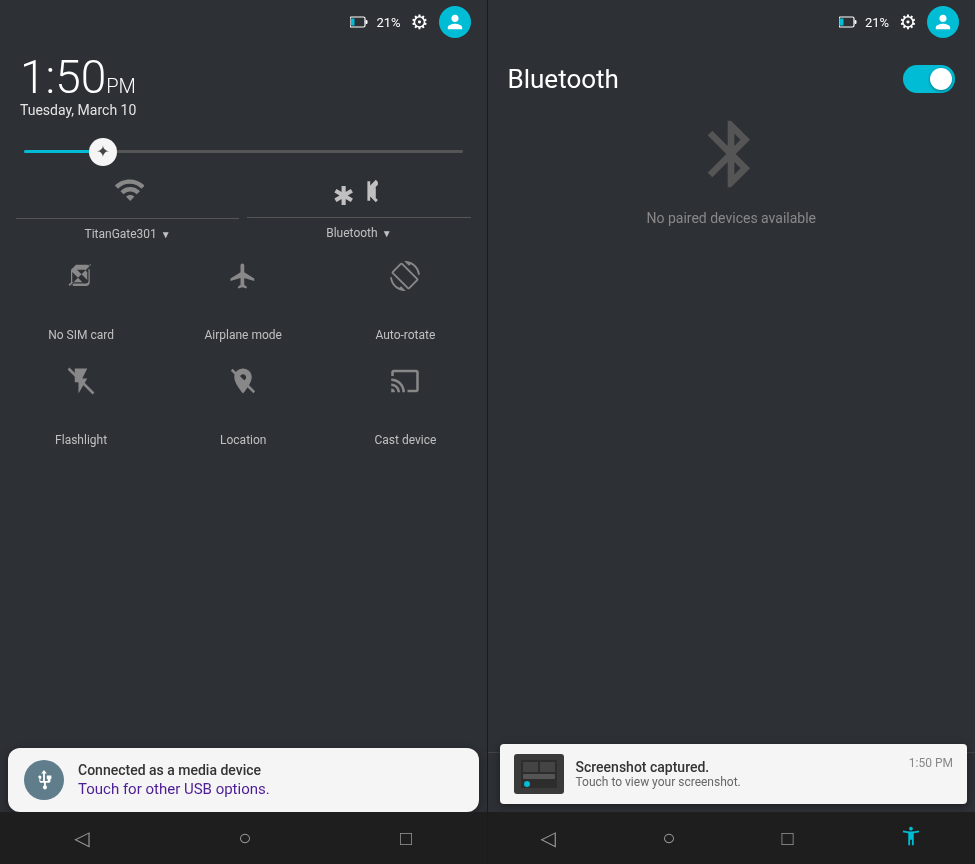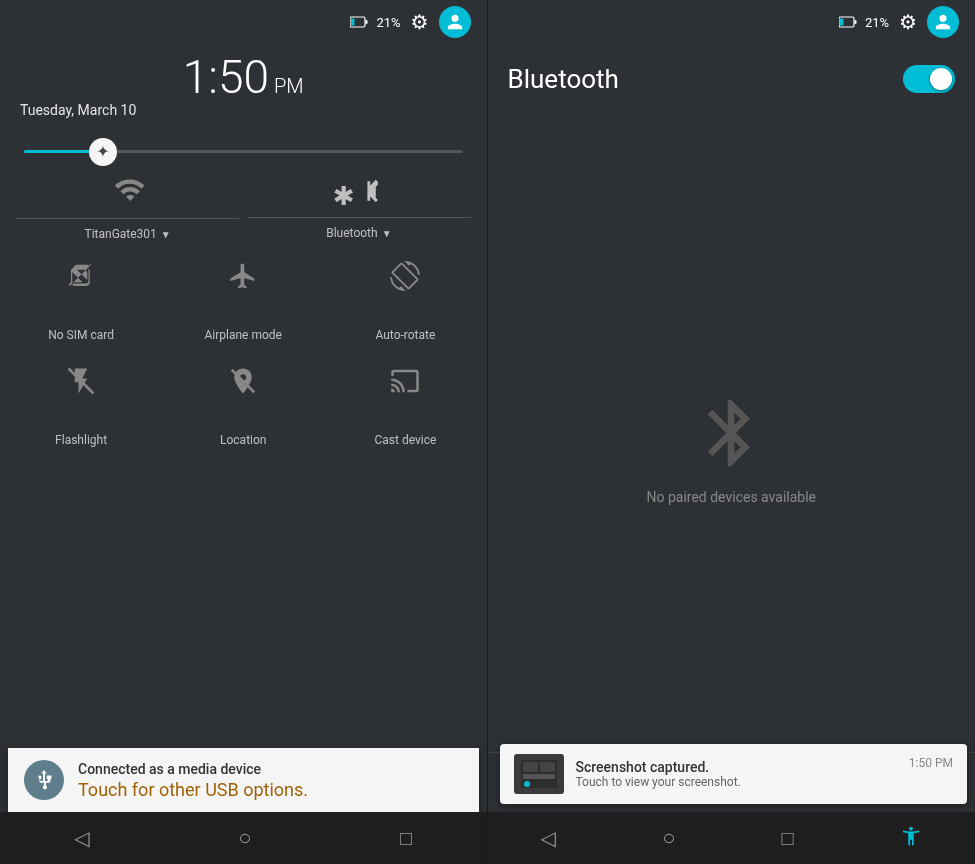--- a/index.html
+++ b/index.html
@@ -74,22 +74,20 @@
     }
 
     
     .clock-area {
       padding: 10px 20px 16px;
     }
 
     .time-display {
       display: flex;
       align-items: baseline;
-      gap: 5px;
-      justify-content: center;
     }
 
     .time-number {
       color: #ffffff;
       font-size: 46px;
       font-weight: 300;
       line-height: 1;
     }
 
     .time-ampm {
@@ -233,21 +231,21 @@
     }
 
     
     .notification-card {
       position: absolute;
       bottom: 52px;
       left: 0;
       right: 0;
       background: #f5f5f5;
       margin: 0 8px;
-      border-radius: 0;
+      border-radius: 12px;
       padding: 12px 16px;
       display: flex;
       align-items: center;
       gap: 14px;
       box-shadow: 0 2px 8px rgba(0,0,0,0.4);
     }
 
     .notif-usb-icon {
       width: 40px;
       height: 40px;
@@ -265,22 +263,22 @@
       flex: 1;
     }
 
     .notif-title {
       font-size: 14px;
       color: #333;
       font-weight: 500;
     }
 
     .notif-sub {
-      font-size: 18px;
-      color: #a16207;
+      font-size: 15px;
+      color: #4c1d95;
       margin-top: 2px;
     }
 
     
     .nav-bar {
       position: absolute;
       bottom: 0;
       left: 0;
       right: 0;
       height: 52px;
@@ -331,21 +329,21 @@
       border-radius: 50%;
       box-shadow: 0 1px 3px rgba(0,0,0,0.4);
     }
 
     
     .bluetooth-main {
       flex: 1;
       display: flex;
       flex-direction: column;
       align-items: center;
-      justify-content: center;
+      justify-content: flex-start;
       gap: 16px;
       padding-bottom: 80px;
     }
 
     .no-devices-text {
       color: #888;
       font-size: 14px;
     }
 
     

